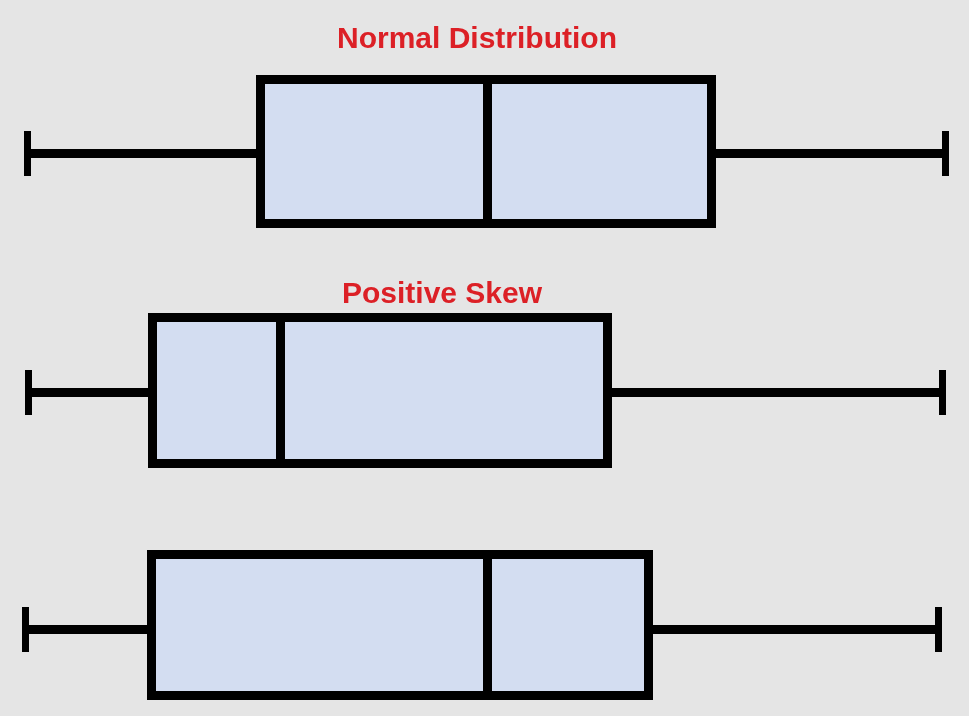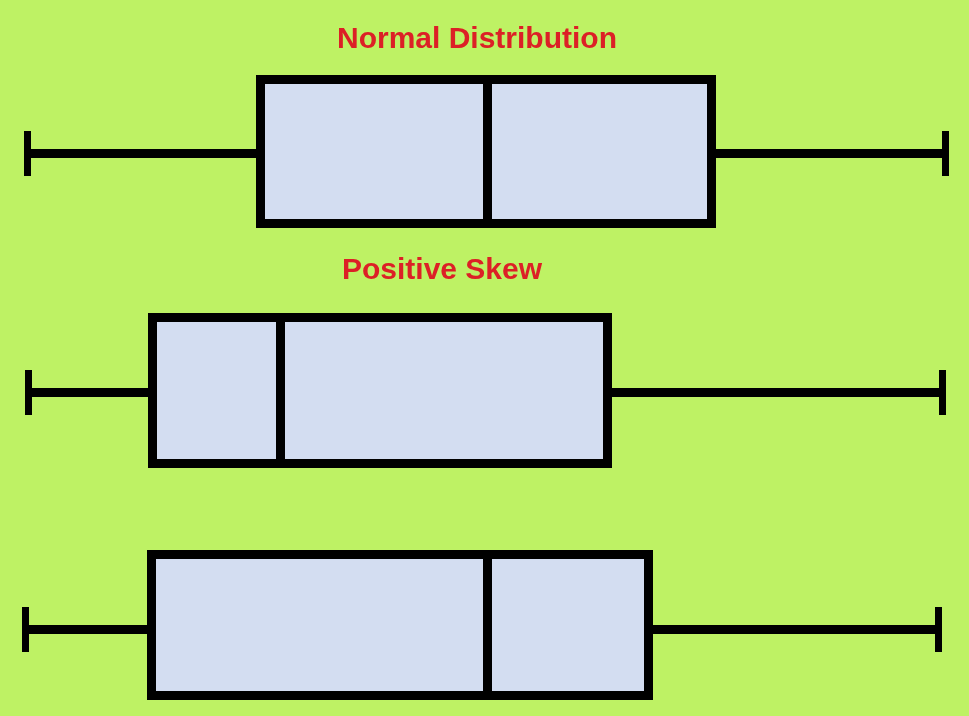--- a/index.html
+++ b/index.html
@@ -27,34 +27,34 @@
   }
   .plot .median,
   .plot .whisker-line,
   .plot .cap {
     position: absolute;
   }
 </style>
 </head>
 <body>
 
-<div id="figure" style="width: 969px; height: 716px; background: #bef264;">
+<div id="figure" style="width: 969px; height: 716px; background: #e5e5e5;">
 
   <section class="plot">
     <div class="title" style="left: 477px; top: 21px; color: rgb(220, 32, 38);">Normal Distribution</div>
     <div class="whisker-line left" style="left: 27px; top: 148.5px; width: 229px; height: 9px; background: rgb(0, 0, 0);"></div>
     <div class="whisker-line right" style="left: 716px; top: 148.5px; width: 229px; height: 9px; background: rgb(0, 0, 0);"></div>
     <div class="cap left" style="left: 23.5px; top: 130.5px; width: 7px; height: 45px; background: rgb(0, 0, 0);"></div>
     <div class="cap right" style="left: 941.5px; top: 130.5px; width: 7px; height: 45px; background: rgb(0, 0, 0);"></div>
     <div class="box" style="left: 256px; top: 75px; width: 460px; height: 153px; background: rgb(211, 221, 241); border-width: 9px; border-color: rgb(0, 0, 0);"></div>
     <div class="median" style="left: 482.5px; top: 75px; width: 9px; height: 153px; background: rgb(0, 0, 0);"></div>
   </section>
 
   <section class="plot">
-    <div class="title" style="left: 442px; top: 252px; color: rgb(220, 32, 38);">Positive Skew</div>
+    <div class="title" style="left: 442px; top: 276px; color: rgb(220, 32, 38);">Positive Skew</div>
     <div class="whisker-line left" style="left: 28px; top: 387.5px; width: 120px; height: 9px; background: rgb(0, 0, 0);"></div>
     <div class="whisker-line right" style="left: 612px; top: 387.5px; width: 330px; height: 9px; background: rgb(0, 0, 0);"></div>
     <div class="cap left" style="left: 24.5px; top: 369.5px; width: 7px; height: 45px; background: rgb(0, 0, 0);"></div>
     <div class="cap right" style="left: 938.5px; top: 369.5px; width: 7px; height: 45px; background: rgb(0, 0, 0);"></div>
     <div class="box" style="left: 148px; top: 313px; width: 464px; height: 155px; background: rgb(211, 221, 241); border-width: 9px; border-color: rgb(0, 0, 0);"></div>
     <div class="median" style="left: 275.5px; top: 313px; width: 9px; height: 155px; background: rgb(0, 0, 0);"></div>
   </section>
 
   <section class="plot">
     <div class="whisker-line left" style="left: 25px; top: 624.5px; width: 122px; height: 9px; background: rgb(0, 0, 0);"></div>

